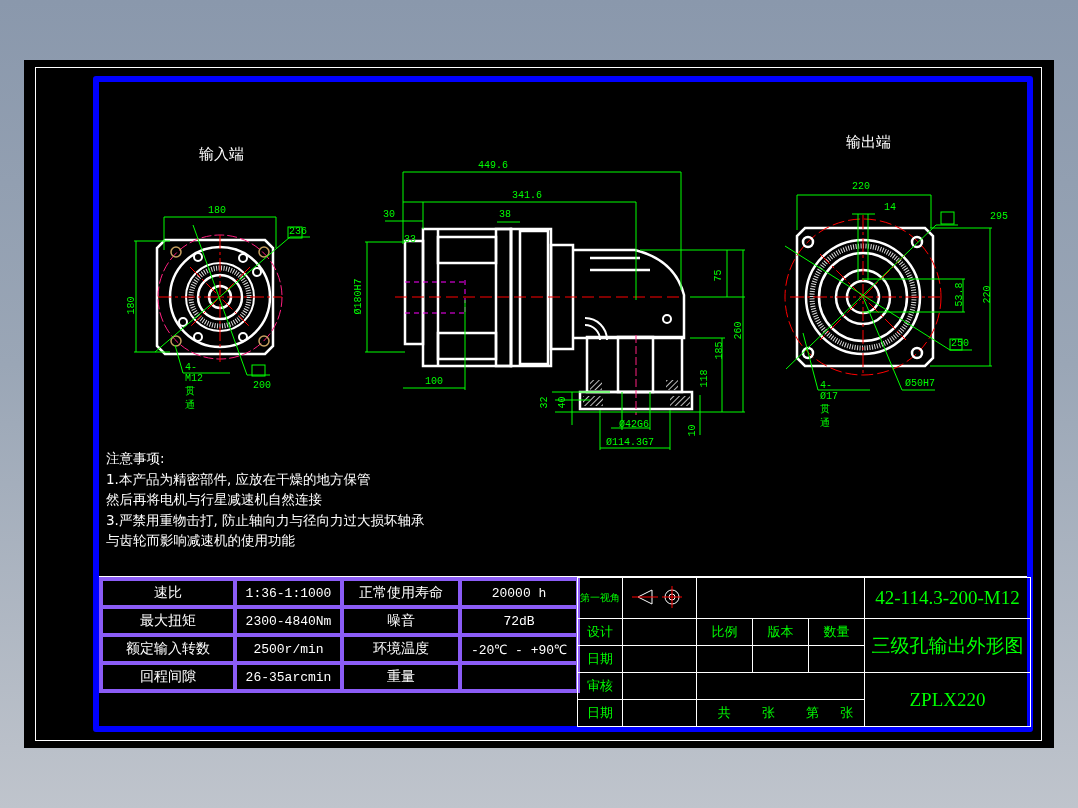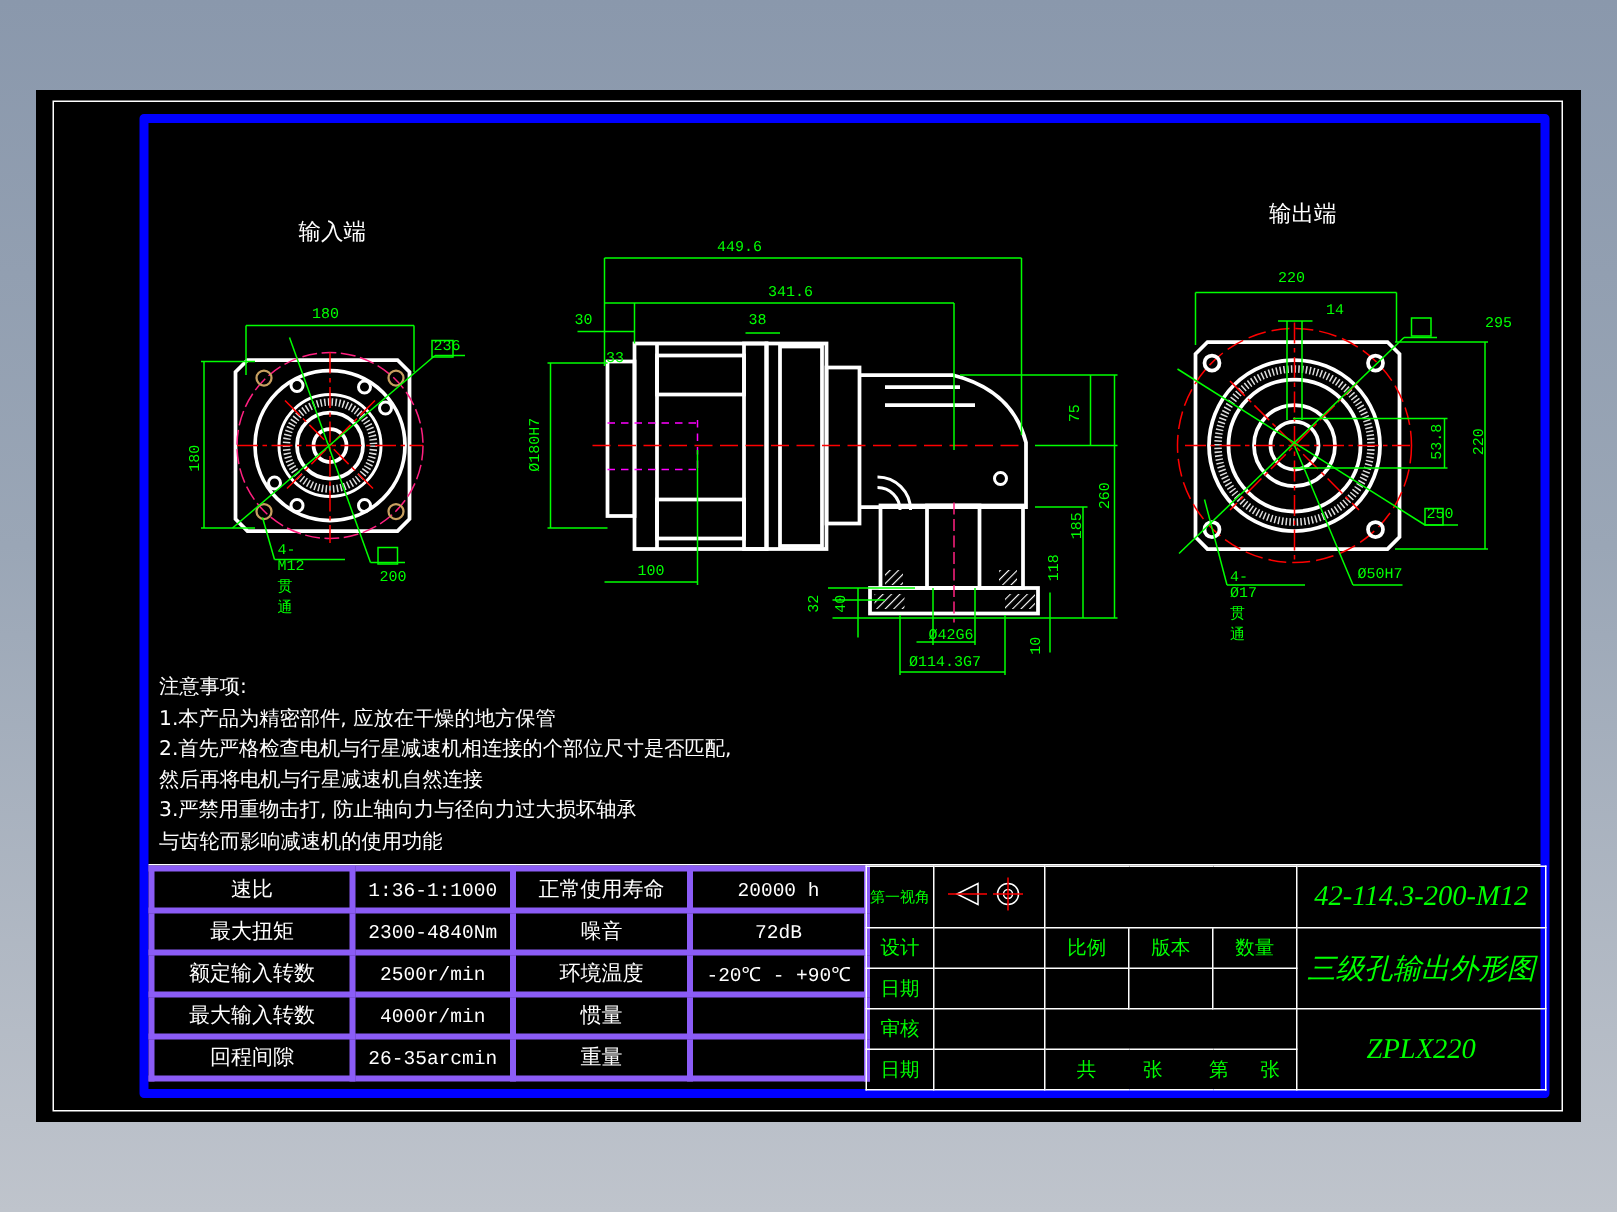--- a/index.html
+++ b/index.html
@@ -15,21 +15,21 @@
   .label { position:absolute; color:#fff; font-size:15px; white-space:nowrap; font-family:"DejaVu Sans", sans-serif; }
   .notes { position:absolute; left:106px; top:448px; color:#fff; font-size:13.5px; line-height:20.5px; font-family:"DejaVu Sans", sans-serif; }
   .notes div { white-space:nowrap; }
 
   table.spec { position:absolute; left:99px; top:577px; border-collapse:collapse; color:#fff; }
   table.spec td { border:4px solid #8b5cf6; height:24px; padding:0; text-align:center; font-size:14px; font-family:"DejaVu Sans", sans-serif; }
   table.spec td.mono { font-family:"Liberation Mono", "DejaVu Sans Mono", monospace; font-size:13px; }
 
   table.title { position:absolute; left:577px; top:577px; border-collapse:collapse; color:#00ff00; }
   table.title td { border:1px solid #fff; padding:0; text-align:center; font-weight:normal; font-size:13px; font-family:"DejaVu Sans", sans-serif; }
-  table.title td.big { font-size:19px; font-weight:normal; font-family:"Liberation Serif", "DejaVu Serif", serif;font-style:italic; }
+  table.title td.big { font-size:19px; font-weight:normal; font-family:"Liberation Serif", "DejaVu Serif", serif; }
   .white-line { position:absolute; background:#fff; }
 </style>
 </head>
 <body>
 
 <div class="sheet"></div>
 <div class="outer-border"></div>
 <div class="blue-frame"></div>
 
 <svg class="drawing" width="1078" height="808">
@@ -245,21 +245,20 @@
   <span style="position:absolute;left:947px;top:289px;transform:rotate(-90deg);">53.8</span>
   <span style="position:absolute;left:978px;top:289px;transform:rotate(-90deg);">220</span>
   <span style="position:absolute;left:951px;top:338px;">250</span>
   <span style="position:absolute;left:820px;top:380px;">4-Ø17贯通</span>
   <span style="position:absolute;left:905px;top:378px;">Ø50H7</span>
 </div>
 
 <div class="notes">
   <div>注意事项:</div>
   <div>1.本产品为精密部件, 应放在干燥的地方保管</div>
-  <div>2.首先严格检查电机与行星减速机相连接的个部位尺寸是否匹配,</div>
   <div>然后再将电机与行星减速机自然连接</div>
   <div>3.严禁用重物击打, 防止轴向力与径向力过大损坏轴承</div>
   <div>与齿轮而影响减速机的使用功能</div>
 </div>
 
 <div class="white-line" style="left:99px;top:576px;width:928px;height:1px;"></div>
 
 <table class="spec">
   <colgroup>
       <col style="width:134px">
@@ -278,26 +277,20 @@
     <td>最大扭矩</td>
     <td class="mono">2300-4840Nm</td>
     <td>噪音</td>
     <td class="mono">72dB</td>
   </tr>
   <tr>
     <td>额定输入转数</td>
     <td class="mono">2500r/min</td>
     <td>环境温度</td>
     <td class="mono">-20℃ - +90℃</td>
-  </tr>
-  <tr>
-    <td>最大输入转数</td>
-    <td class="mono">4000r/min</td>
-    <td>惯量</td>
-    <td class="mono"></td>
   </tr>
   <tr>
     <td>回程间隙</td>
     <td class="mono">26-35arcmin</td>
     <td>重量</td>
     <td class="mono"></td>
   </tr>
 </tbody>
   </table>
 

